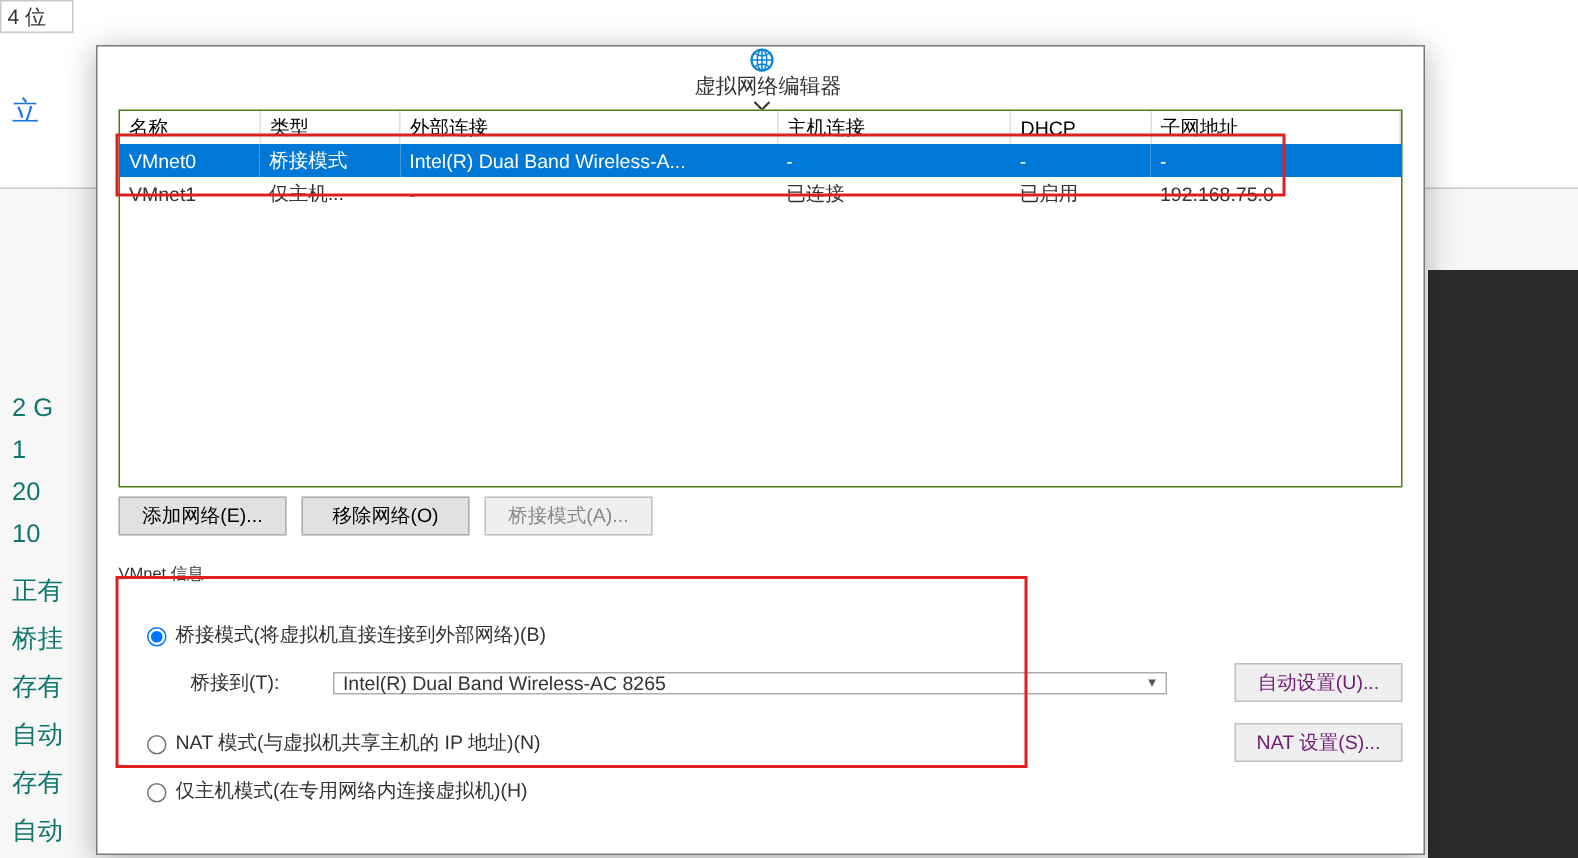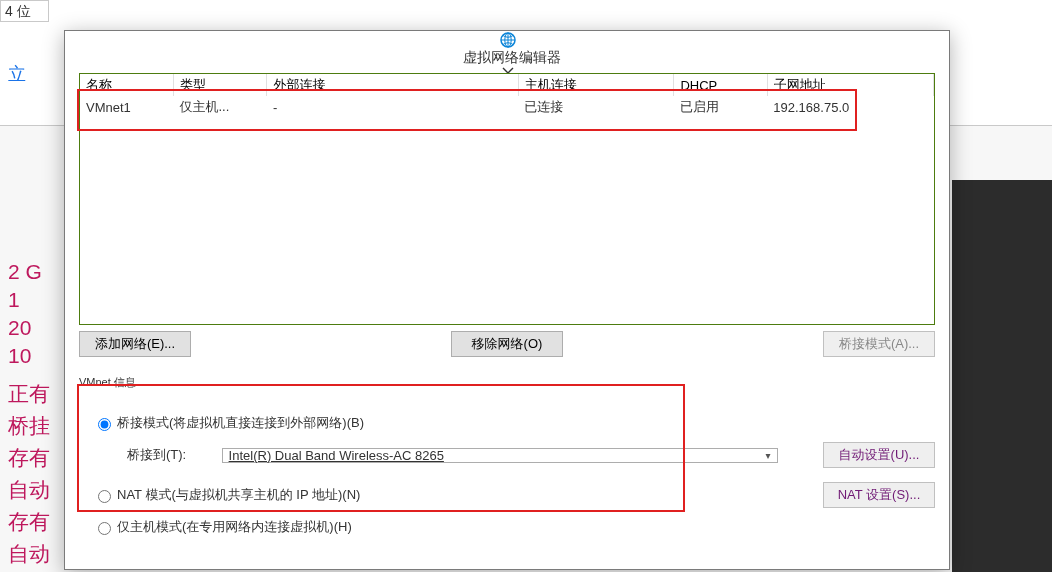--- a/index.html
+++ b/index.html
@@ -32,22 +32,22 @@
     width: 49px; height: 22px;
     background: #fff;
     border: 1px solid #c9c9c9;
     font-size: 14px;
     padding-left: 4px;
     line-height: 20px;
   }
   .behind-text {
     position: absolute;
     left: 8px;
-    font-size: 21px;
-    color: #be185d;
+    font-size: 17px;
+    color: #0f766e;
     line-height: 28px;
   }
   .behind-link {
     color: #1a73e8;
     font-size: 18px;
   }
   .dark-panel {
     position: absolute;
     right: 0;
     top: 180px;
@@ -120,21 +120,21 @@
   }
   .col-name { width: 90px; }
   .col-type { width: 90px; }
   .col-ext  { width: 242px; }
   .col-host { width: 150px; }
   .col-dhcp { width: 90px; }
   .col-sub  { width: 160px; }
   .below-table {
     margin-top: 6px;
     display: flex;
-    justify-content: space-between;
+    justify-content: flex-start;
     gap: 10px;
   }
   .btn {
     display: inline-flex;
     align-items: center;
     justify-content: center;
     height: 26px;
     min-width: 112px;
     padding: 0 8px;
     border: 1px solid #adadad;
@@ -173,21 +173,20 @@
   .bridge-select {
     flex: 1;
     height: 15px;
     border: 1px solid #adadad;
     padding: 0 24px 0 6px;
     background: #fff;
     position: relative;
     display: flex;
     align-items: center;
     max-width: 556px;
-    text-decoration: underline;
   }
   .bridge-select .chev {
     position: absolute;
     right: 6px; top: 50%;
     transform: translateY(-50%);
     font-size: 10px;
     color: #555;
   }
   .side-btn {
     margin-left: 16px;
@@ -251,20 +250,28 @@
           <tr>
             <th class="col-name">名称</th>
             <th class="col-type">类型</th>
             <th class="col-ext">外部连接</th>
             <th class="col-host">主机连接</th>
             <th class="col-dhcp">DHCP</th>
             <th class="col-sub">子网地址</th>
           </tr>
         </thead>
         <tbody id="net-tbody">
+            <tr class="selected">
+              <td>VMnet0</td>
+              <td>桥接模式</td>
+              <td>Intel(R) Dual Band Wireless-A...</td>
+              <td>-</td>
+              <td>-</td>
+              <td>-</td>
+            </tr>
             <tr>
               <td>VMnet1</td>
               <td>仅主机...</td>
               <td>-</td>
               <td>已连接</td>
               <td>已启用</td>
               <td>192.168.75.0</td>
             </tr>
           </tbody>
       </table>

